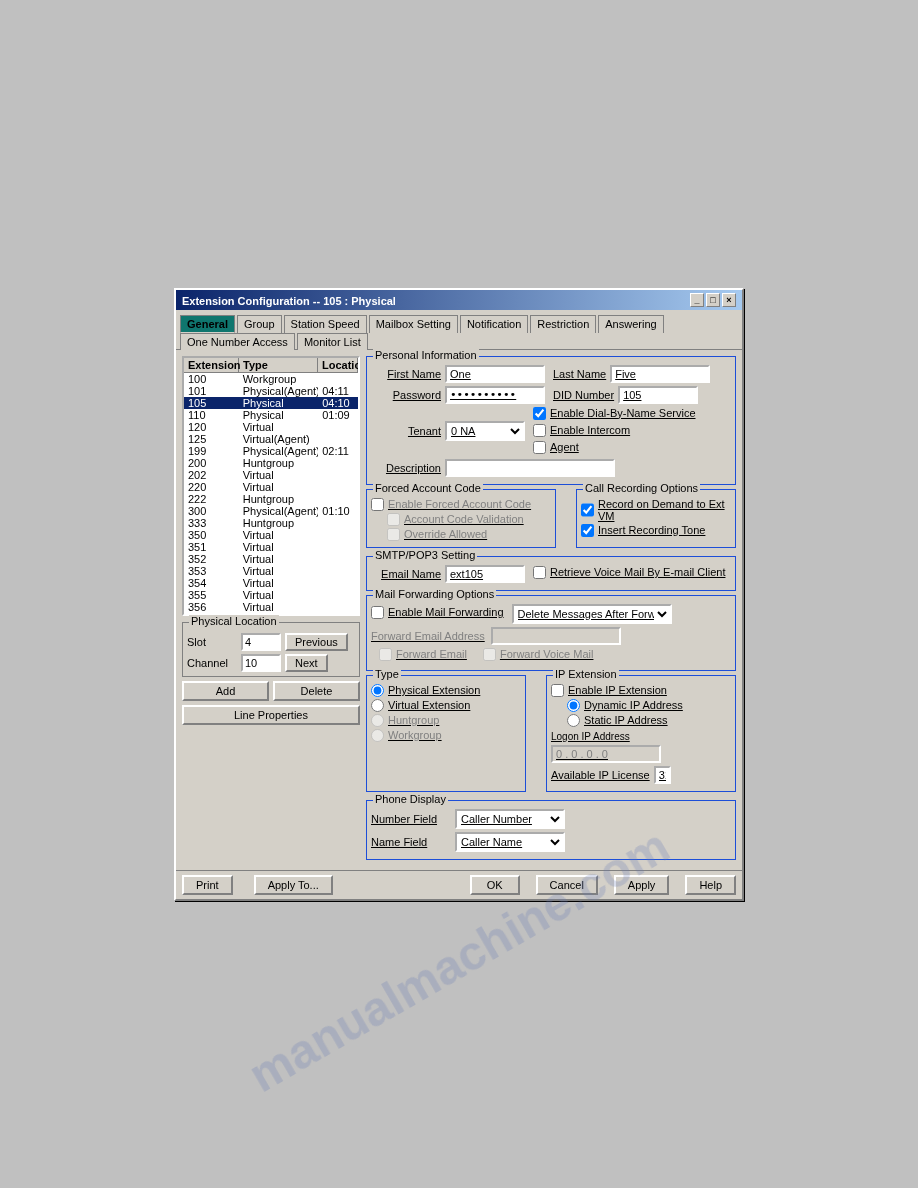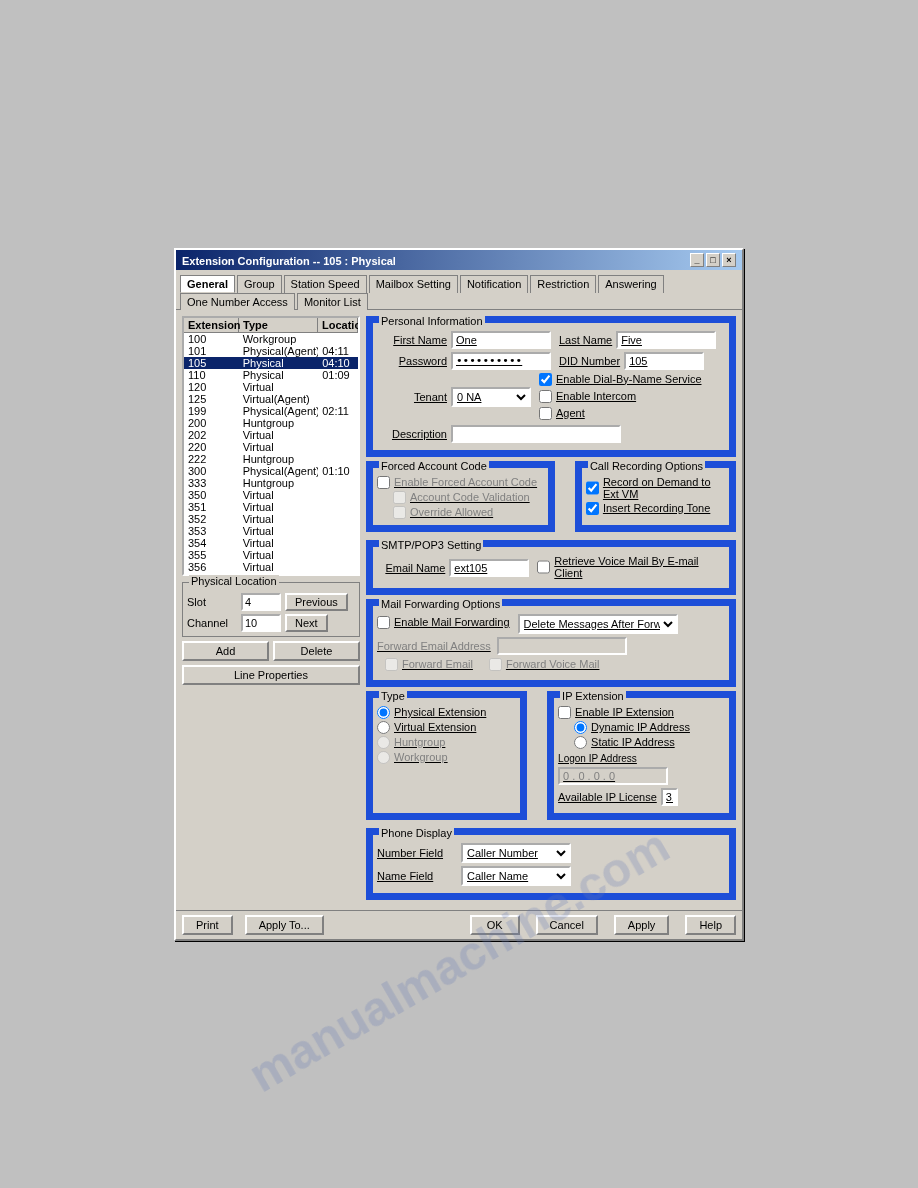--- a/index.html
+++ b/index.html
@@ -64,21 +64,21 @@
       border: 1px solid #808080;
       border-bottom: none;
       padding: 2px 6px;
       margin-right: 2px;
       cursor: pointer;
       font-size: 11px;
       position: relative;
       top: 1px;
     }
     .tab.active {
-      background: #ffffff;
+      background: #0f766e;
       border-bottom: 1px solid #d4d0c8;
       font-weight: bold;
       z-index: 1;
     }
     .content {
       padding: 6px;
       display: flex;
       gap: 6px;
     }
     .left-panel {
@@ -117,21 +117,21 @@
       cursor: pointer;
       font-size: 11px;
     }
     .list-row.selected { background: #0a246a; color: white; }
     .list-cell {
       padding: 0 4px;
       white-space: nowrap;
       overflow: hidden;
     }
     .group-box {
-      border: 7px solid #1d4ed8;
+      border: 1px solid #1d4ed8;
       margin-bottom: 4px;
       padding: 2px 4px 4px 4px;
       position: relative;
     }
     .group-box-title {
       position: absolute;
       top: -8px;
       left: 6px;
       background: #d4d0c8;
       padding: 0 2px;
@@ -665,21 +665,21 @@
               <option>Caller Name</option>
             </select>
           </div>
         </div>
       </div>
 
     </div>
   </div>
 
   <div class="bottom-buttons">
-    <div style="display:flex; gap:12px">
+    <div style="display:flex; gap:21px">
       <button class="btn">Print</button>
       <button class="btn">Apply To...</button>
     </div>
     <div style="display:flex; gap:16px">
       <button class="btn">OK</button>
       <button class="btn">Cancel</button>
       <button class="btn">Apply</button>
       <button class="btn">Help</button>
     </div>
   </div>

